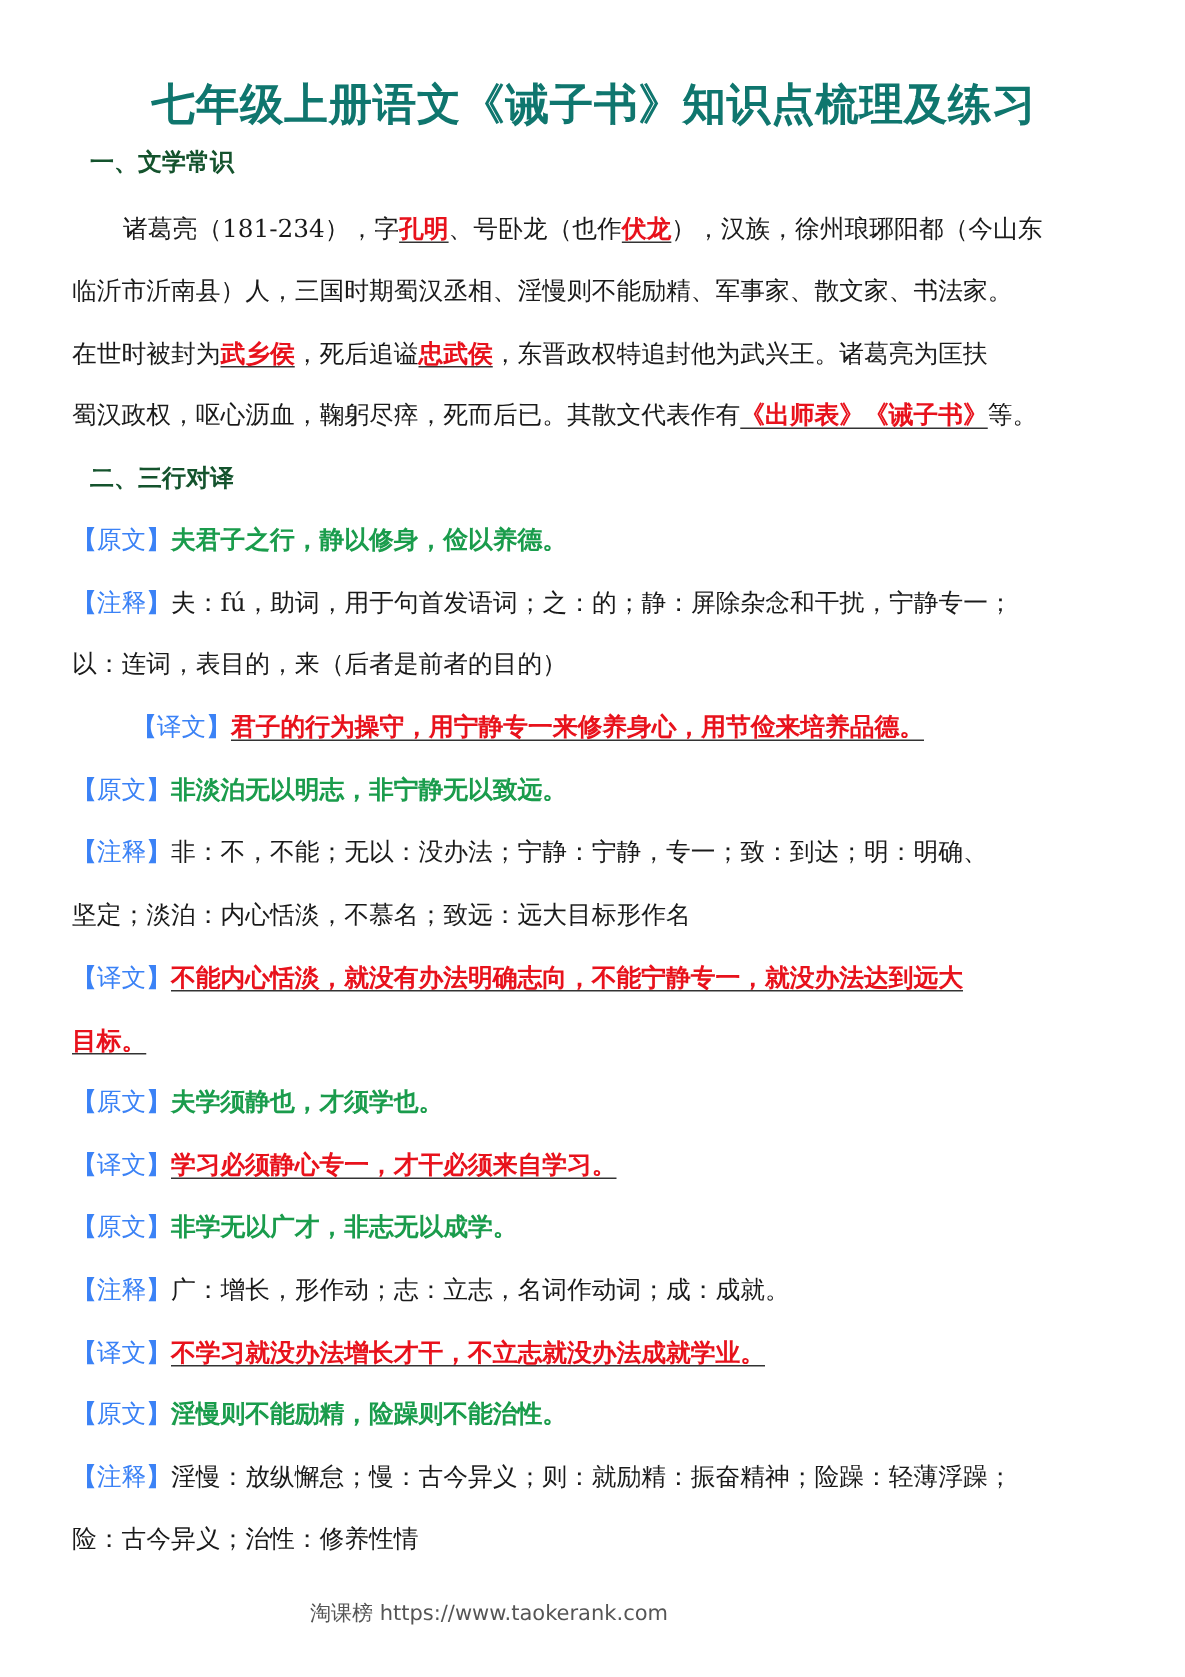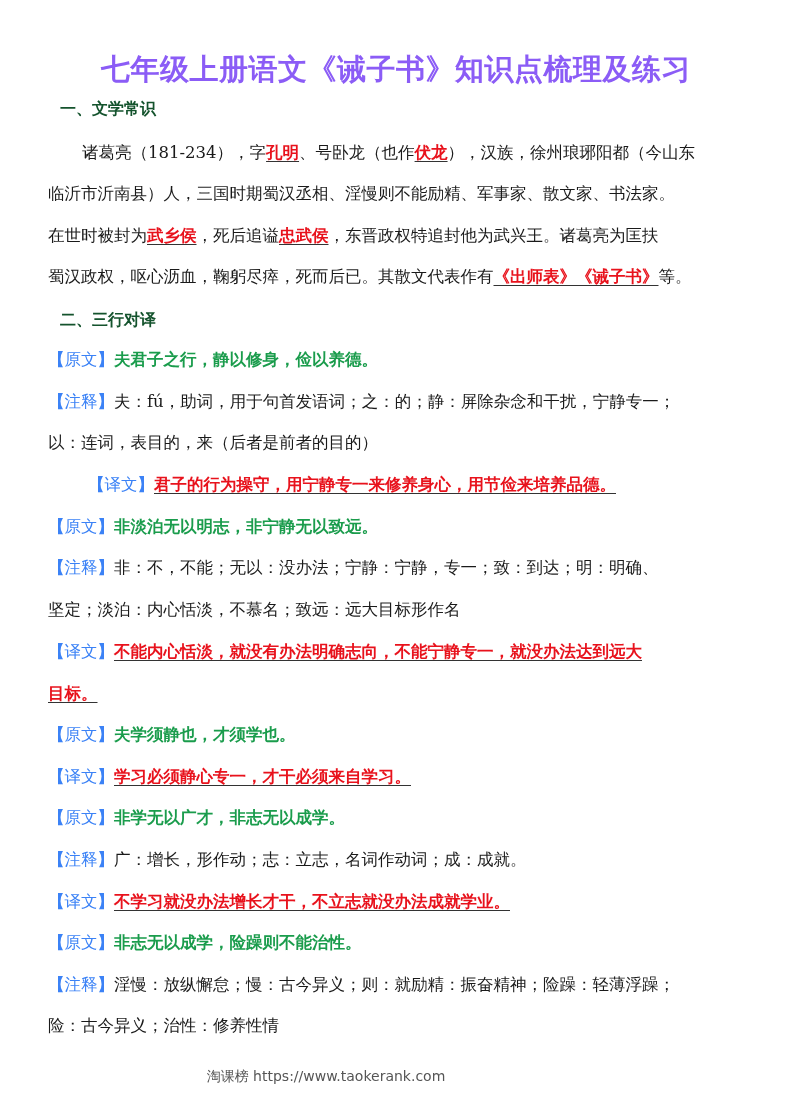--- a/index.html
+++ b/index.html
@@ -24,21 +24,21 @@
     .title {
       position: absolute;
       top: 48px;
       left: 0;
       width: 696px;
       text-align: center;
       font-family: "DejaVu Sans", "Liberation Sans", sans-serif;
       font-size: 29px;
       font-weight: bold;
       letter-spacing: 0.5px;
-      color: #8b5cf6;
+      color: #0f766e;
       line-height: 42px;
       white-space: nowrap;
     }
     .heading {
       position: absolute;
       left: 12px;
       font-family: Liberation Sans, sans-serif;
       font-size: 16px;
       font-weight: bold;
       color: #14532d;
@@ -165,21 +165,21 @@
 
   <div class="line" style="top:848px;">
     <span class="tag"><span class="br">【</span><span>注释</span><span class="br">】</span></span><span class="note">广：增长，形作动；志：立志，名词作动词；成：成就。</span>
   </div>
 
   <div class="line" style="top:890px;">
     <span class="tag"><span class="br">【</span><span>译文</span><span class="br">】</span></span><span class="trans">不学习就没办法增长才干，不立志就没办法成就学业。</span>
   </div>
 
   <div class="line" style="top:931px;">
-    <span class="tag"><span class="br">【</span><span>原文</span><span class="br">】</span></span><span class="orig">非志无以成学，险躁则不能治性。</span>
+    <span class="tag"><span class="br">【</span><span>原文</span><span class="br">】</span></span><span class="orig">淫慢则不能励精，险躁则不能治性。</span>
   </div>
 
   <div class="line" style="top:973px;">
     <span class="tag"><span class="br">【</span><span>注释</span><span class="br">】</span></span><span class="note">淫慢：放纵懈怠；慢：古今异义；则：就励精：振奋精神；险躁：轻薄浮躁；</span>
   </div>
   <div class="line" style="top:1014px;">
     <span class="note">险：古今异义；治性：修养性情</span>
   </div>
 
 </div>

